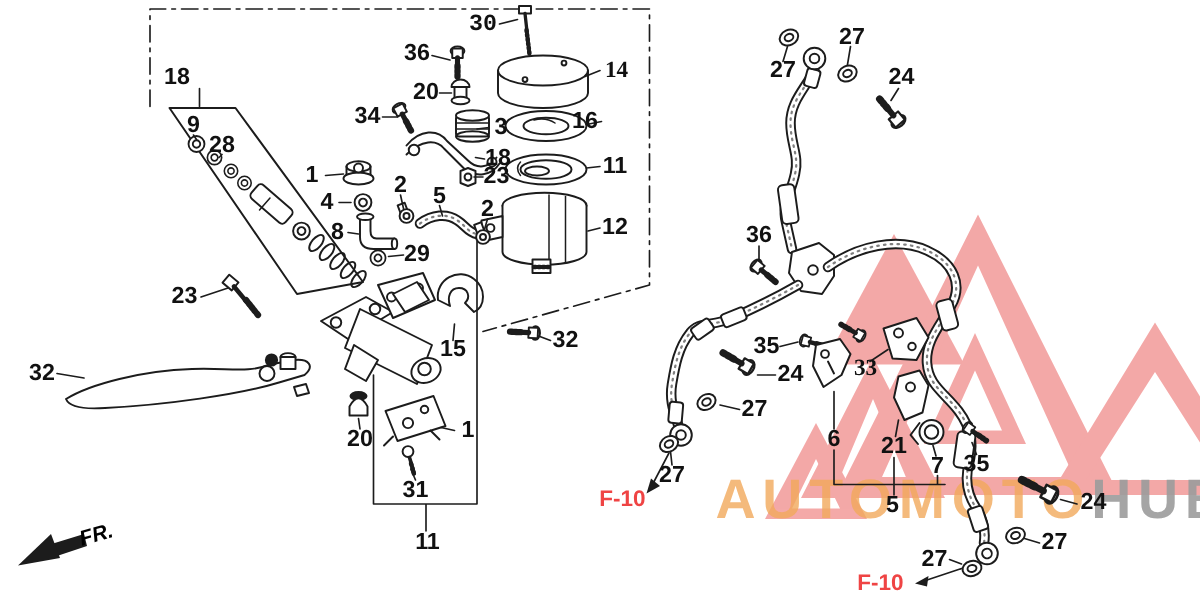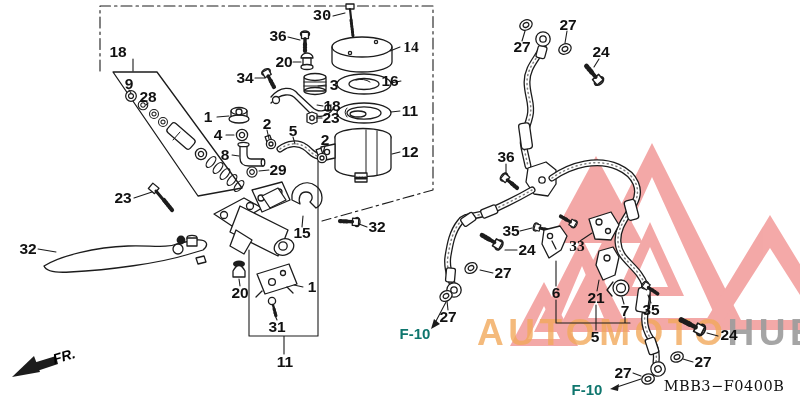--- a/index.html
+++ b/index.html
@@ -21,21 +21,21 @@
   #art .thin{stroke-width:1;}
   #art .dashdot{stroke-dasharray:11 4 2.5 4;stroke-width:1.1;}
   #art .hoseB{stroke-width:7;}
   #art .hoseW{stroke:#fff;stroke-width:4.4;}
   #art .spk{stroke:#555;stroke-width:1.5;stroke-dasharray:1 3.5;opacity:.75;}
   #art .leader{stroke-width:1.1;}
   
   .plabel{position:absolute;transform:translate(-50%,-50%);font-weight:bold;font-size:15.5px;
           color:#111;white-space:nowrap;}
   .pageref{position:absolute;transform:translate(-50%,-50%);font-weight:bold;font-size:15px;
-           color:#0f766e;white-space:nowrap;}
+           color:#ef4444;white-space:nowrap;}
   #diagram-code{position:absolute;left:724px;top:386px;transform:translate(-50%,-50%);
                 font-family:"DejaVu Serif",serif;font-size:14.5px;letter-spacing:.5px;color:#111;
                 white-space:nowrap;}
   #fr-marker{position:absolute;left:64px;top:356px;transform:translate(-50%,-50%) rotate(-16deg);
              font-weight:bold;font-style:italic;font-size:14px;color:#000;}
 </style>
 </head>
 <body>
 
 <div id="stage">
@@ -374,16 +374,15 @@
       <div class="plabel" style="left: 596px; top: 298px;">21</div>
       <div class="plabel" style="left: 625px; top: 311px;">7</div>
       <div class="plabel" style="left: 651px; top: 310px;">35</div>
       <div class="plabel" style="left: 595px; top: 337px;">5</div>
       <div class="plabel" style="left: 729px; top: 335px;">24</div>
       <div class="plabel" style="left: 703px; top: 362px;">27</div>
       <div class="plabel" style="left: 623px; top: 373px;">27</div>
       <div class="pageref" style="left: 415px; top: 333px;">F-10</div>
       <div class="pageref" style="left: 587px; top: 389px;">F-10</div>
     </div>
-  <div id="diagram-code">MBB3−F0400B</div>
   <div id="fr-marker">FR.</div>
 
 </div>
 
 </body></html>

